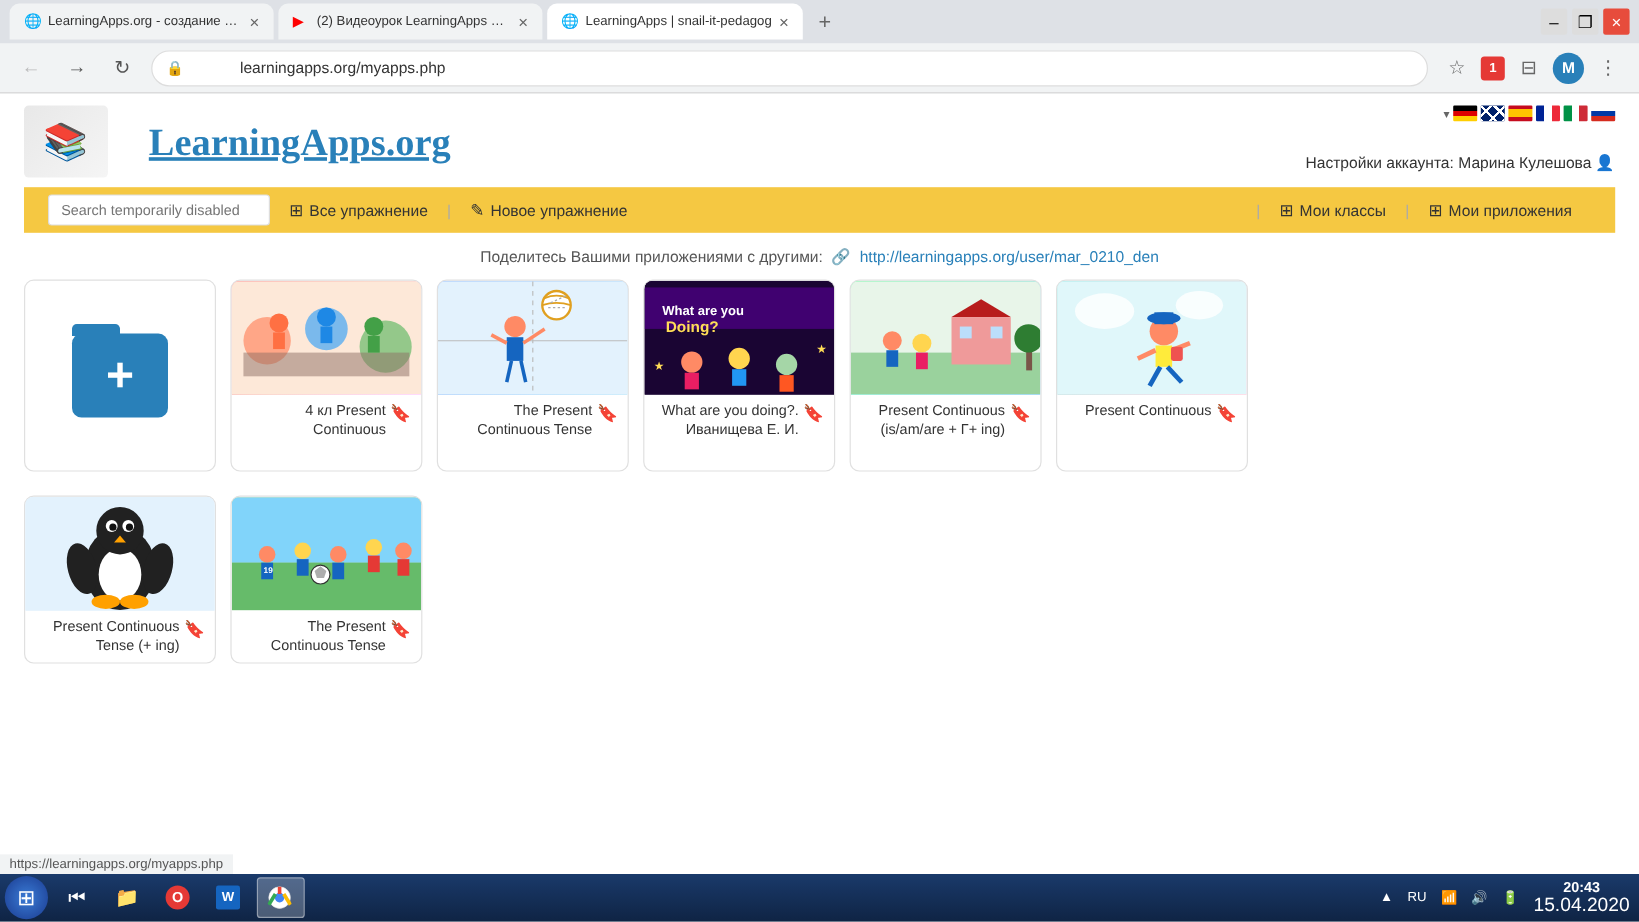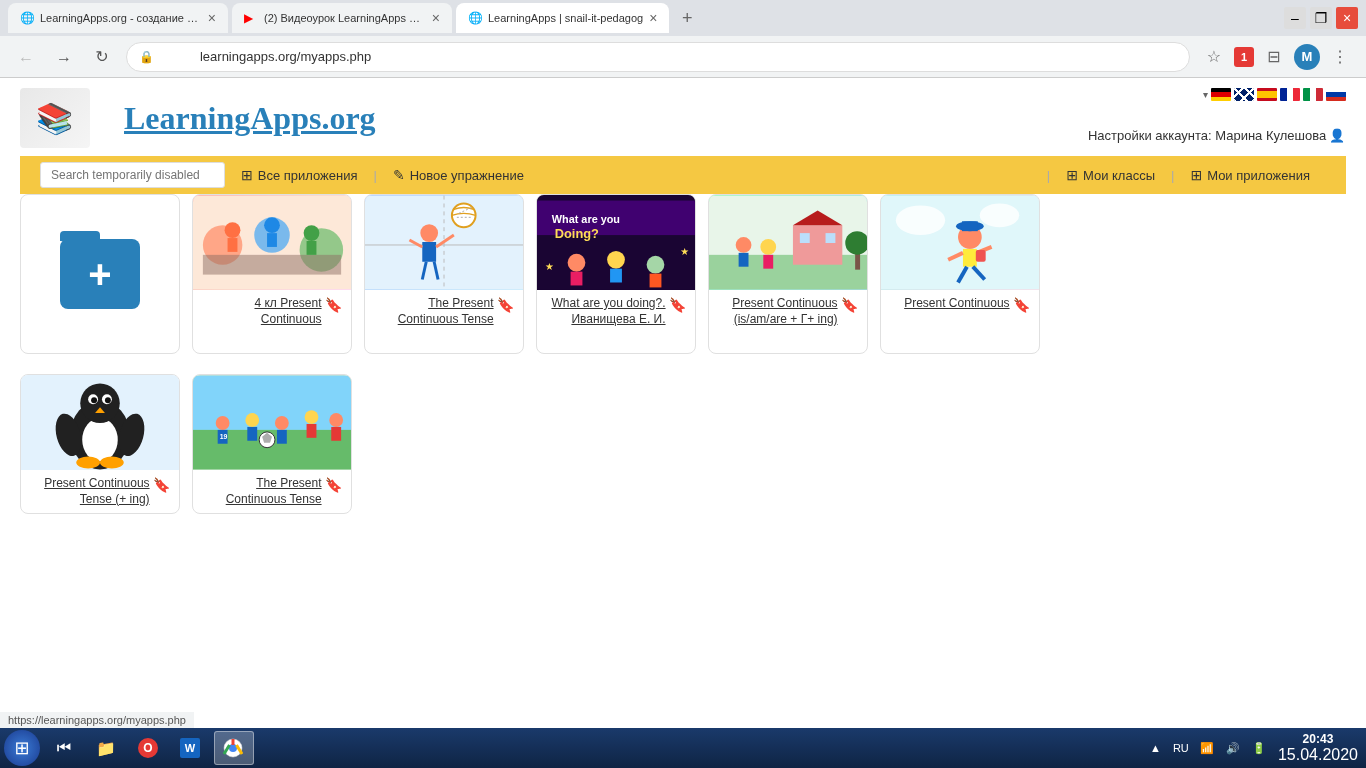--- a/index.html
+++ b/index.html
@@ -259,21 +259,20 @@
       padding: 6px 8px 6px 8px;
       display: flex;
       align-items: flex-start;
       justify-content: space-between;
     }
     .app-title {
       font-size: 12px;
       color: #333;
       line-height: 1.3;
       flex: 1;
-      text-decoration: underline;
     }
     .bookmark-icon {
       color: #2980b9;
       font-size: 14px;
       margin-left: 4px;
       margin-top: 1px;
     }
 
     
     .thumb-content {
@@ -415,40 +414,45 @@
             <span>Марина Кулешова</span>
             <span>👤</span>
           </div>
         </div>
       </div>
 
       <div class="nav-bar">
         <input class="search-box" type="text" readonly="" placeholder="Search temporarily disabled" style="">
         <div class="nav-item">
           <span class="icon">⊞</span>
-          <span>Все приложения</span>
+          <span>Все упражнение</span>
         </div>
         <span style="color:#aaa;">|</span>
         <div class="nav-item">
           <span class="icon">✎</span>
           <span>Новое упражнение</span>
         </div>
         <span style="color:#aaa; margin-left:auto;">|</span>
         <div class="nav-item">
           <span class="icon">⊞</span>
           <span>Мои классы</span>
         </div>
         <span style="color:#aaa;">|</span>
         <div class="nav-item">
           <span class="icon">⊞</span>
           <span>Мои приложения</span>
         </div>
       </div>
     </div>
 
+    <div class="share-bar">
+      <span>Поделитесь Вашими приложениями с другими:</span>
+      &nbsp;🔗&nbsp;
+      <a href="#">http://learningapps.org/user/mar_0210_den</a>
+    </div>
 
     <div class="app-grid">
 
       <div class="app-card-add" style="width:160px;height:160px;">
         <div class="add-folder-icon">
           <span style="font-size:40px;color:white;font-weight:bold;position:relative;z-index:1;">+</span>
         </div>
       </div>
 
       <div class="app-card">

